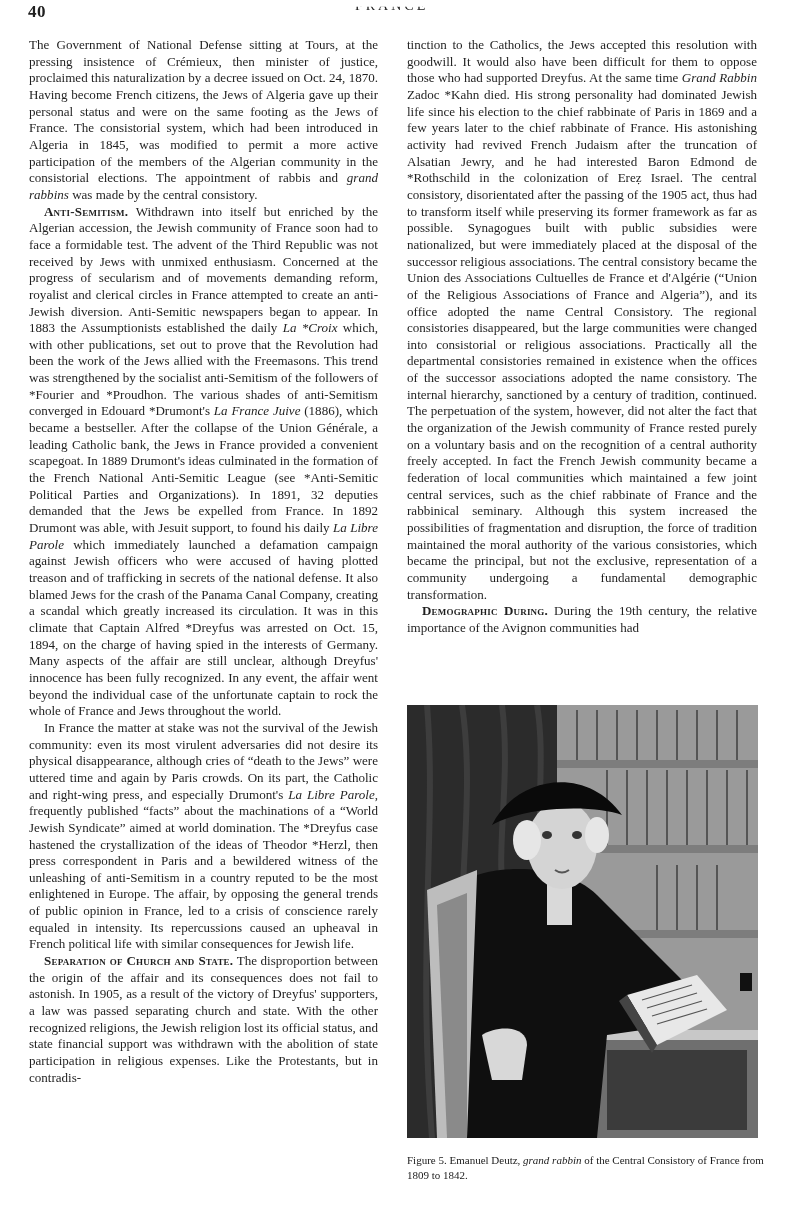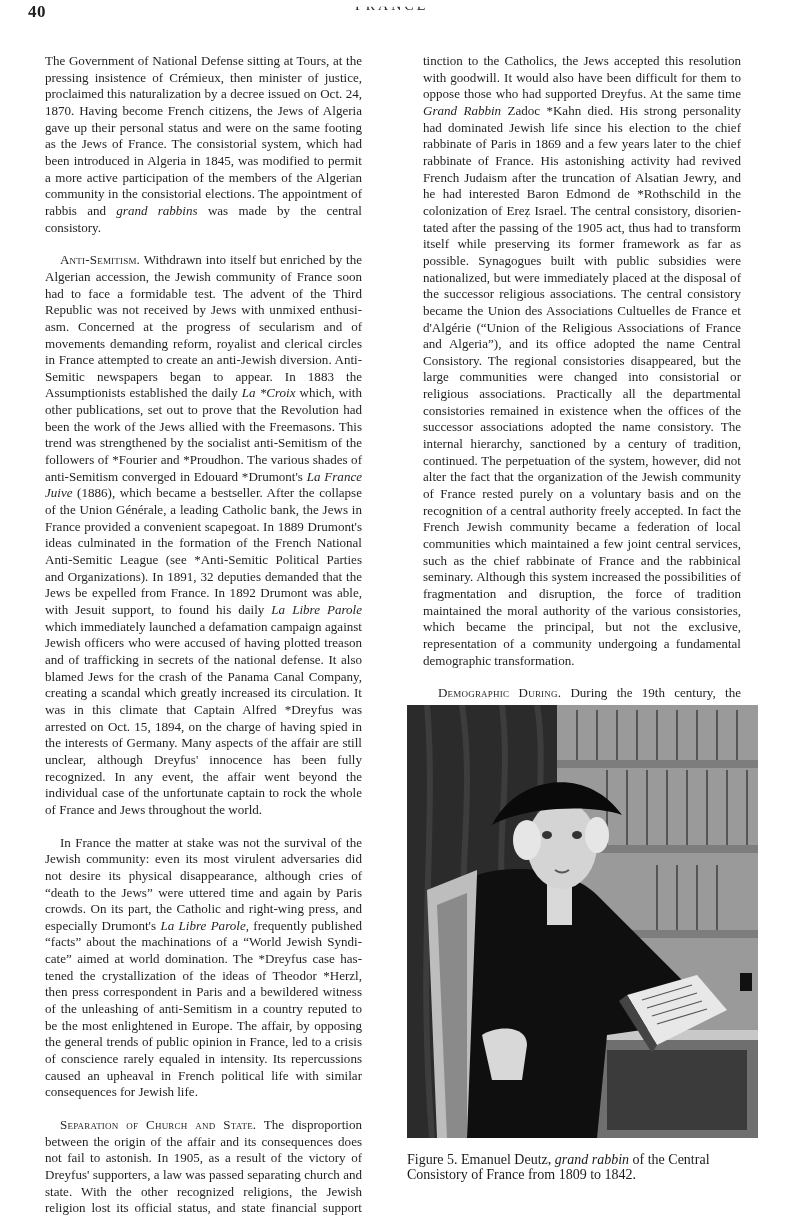--- a/index.html
+++ b/index.html
@@ -13,30 +13,30 @@
     .running-head {
       position: absolute; left: 355px; top: -2px; font-size: 14px; letter-spacing: 3px;
       clip-path: inset(55% 0 0 0); color: #222;
     }
     .column {
       position: absolute; top: 37px; font-size: 13.05px; line-height: 16.65px; text-align: justify;
       hyphens: manual;
     }
     .col-left { left: 29px; width: 349px; }
     .col-right { left: 407px; width: 350px; }
-    .column p { margin: 16px; text-indent: 15px; }
+    .column p { margin: 0; text-indent: 15px; }
     .column p.noindent { text-indent: 0; }
-    .sc { font-variant: small-caps; letter-spacing: 0.2px; }
+    .sc { font-variant: small-caps; letter-spacing: 0.2px; font-weight: bold; }
     .figure {
       position: absolute; left: 407px; top: 705px; width: 351px; height: 433px;
       background: #2a2a2a; overflow: hidden;
     }
     .figure svg { display: block; }
     .caption {
-      position: absolute; left: 407px; top: 1153px; width: 360px; font-size: 14px; line-height: 14.5px;
+      position: absolute; left: 407px; top: 1153px; width: 360px; font-size: 11px; line-height: 14.5px;
       color: #1a1a1a;
     }
     em { font-style: italic; }
   </style>
 </head>
 <body>
 
 <div class="page-number">40</div>
 <div class="running-head">FRANCE</div>
 

